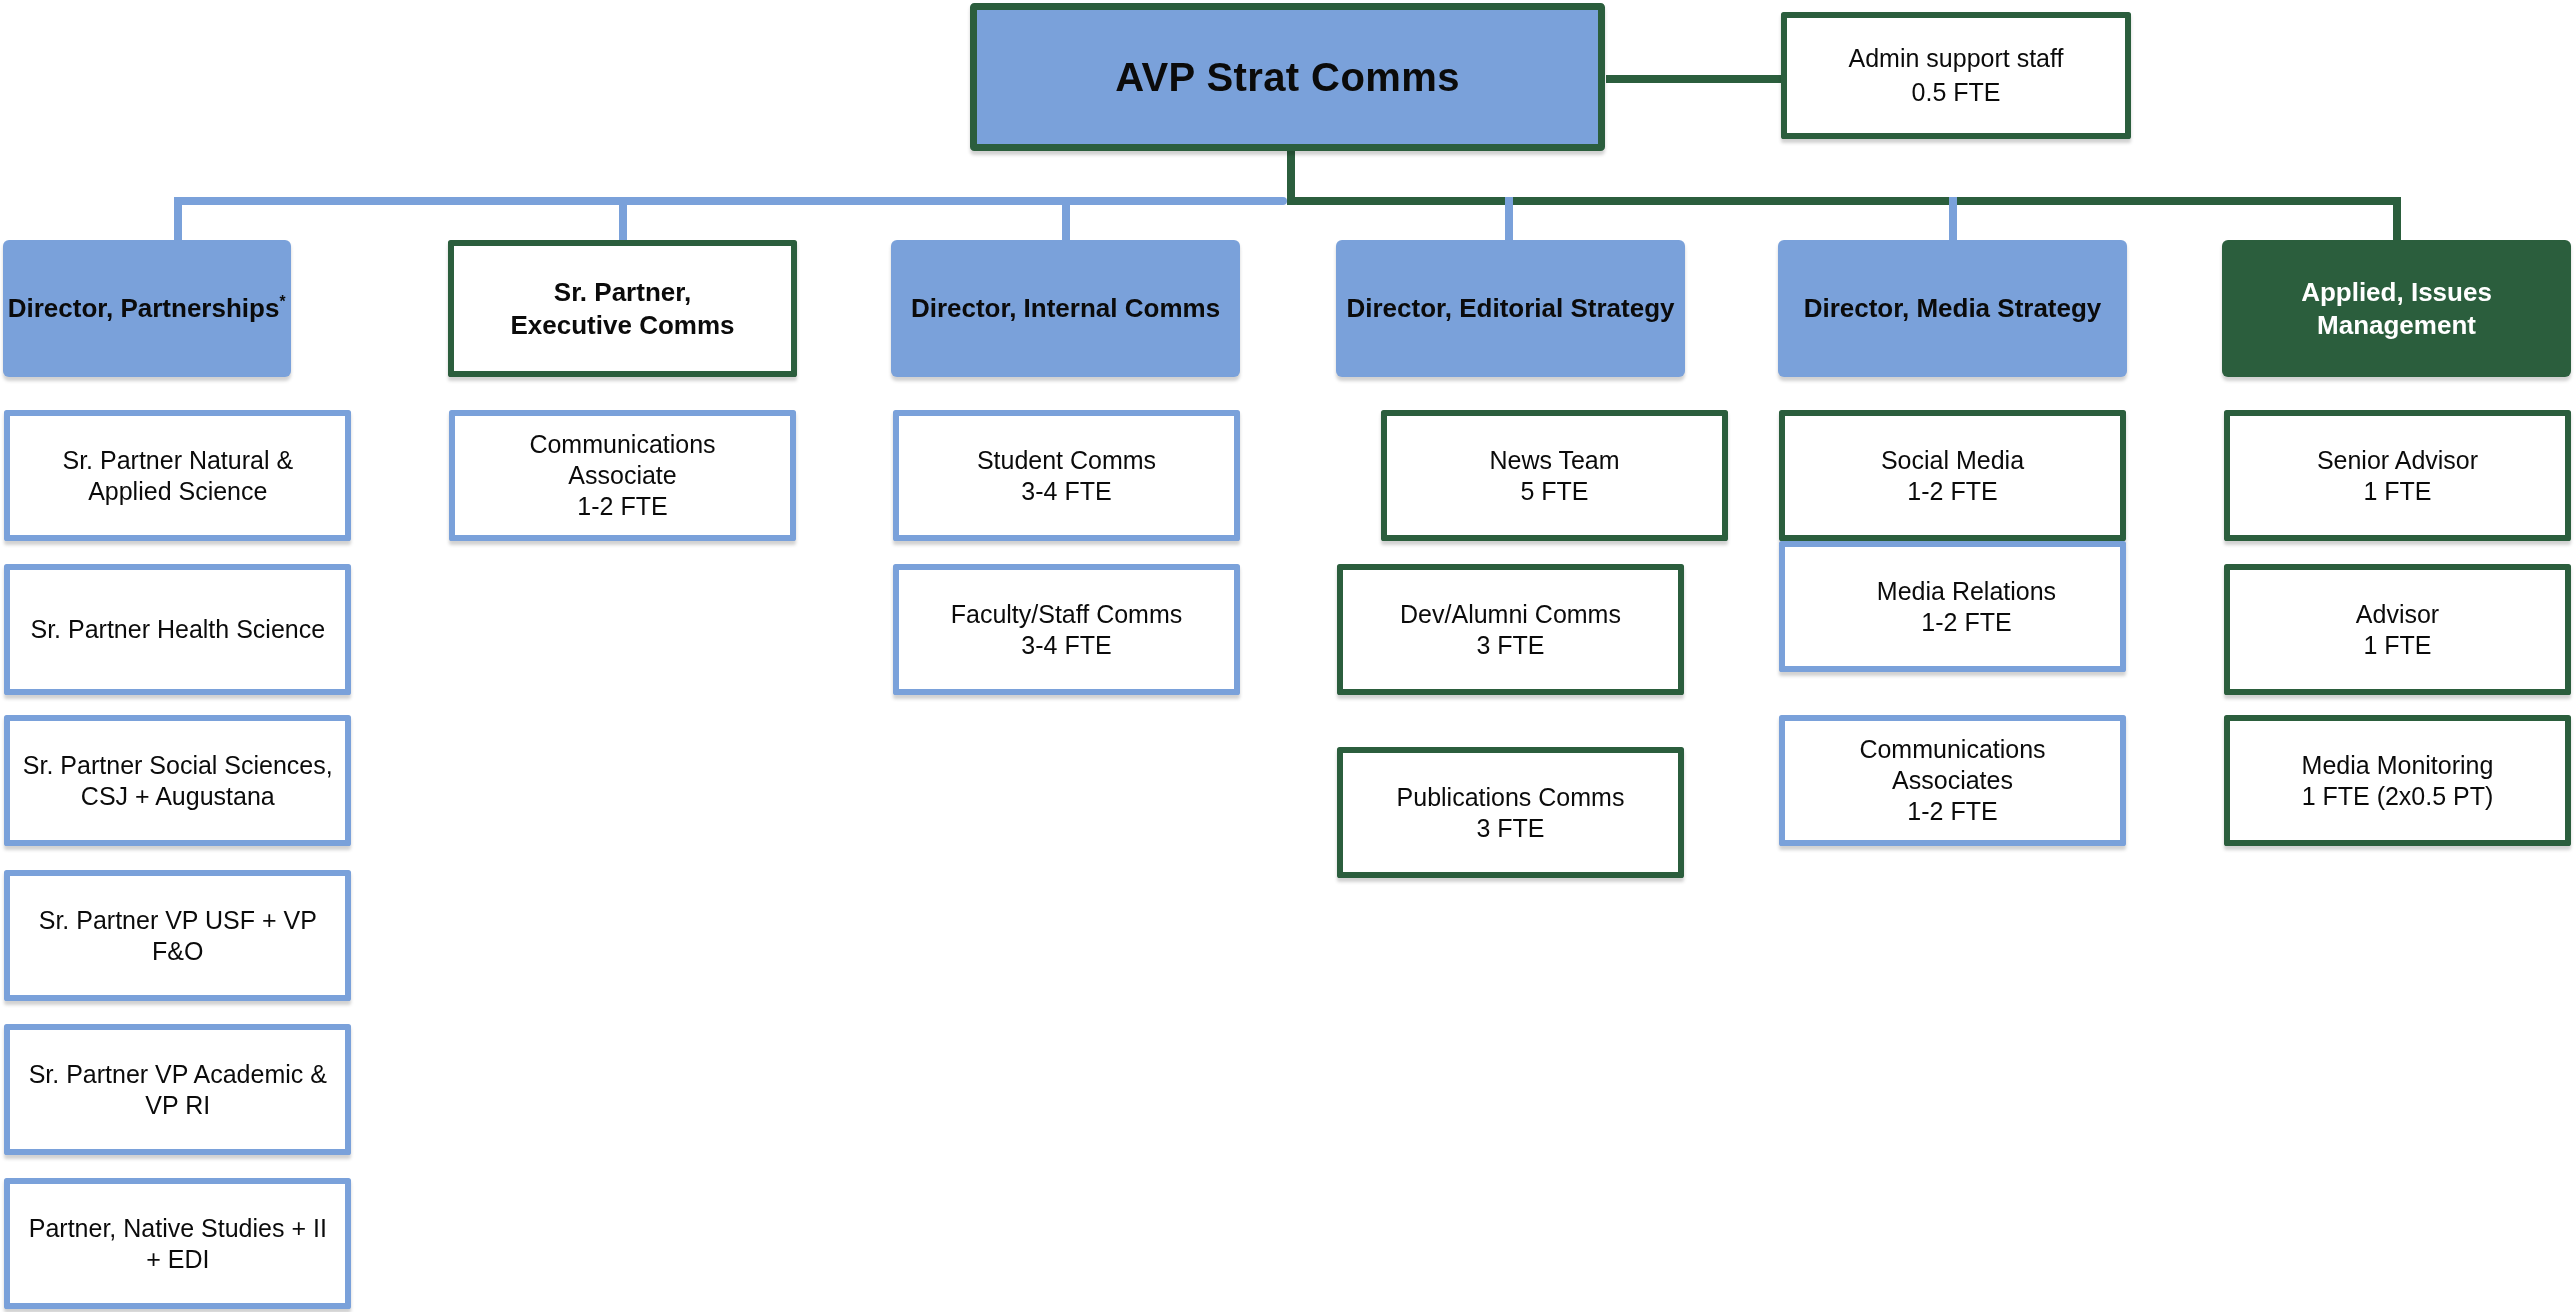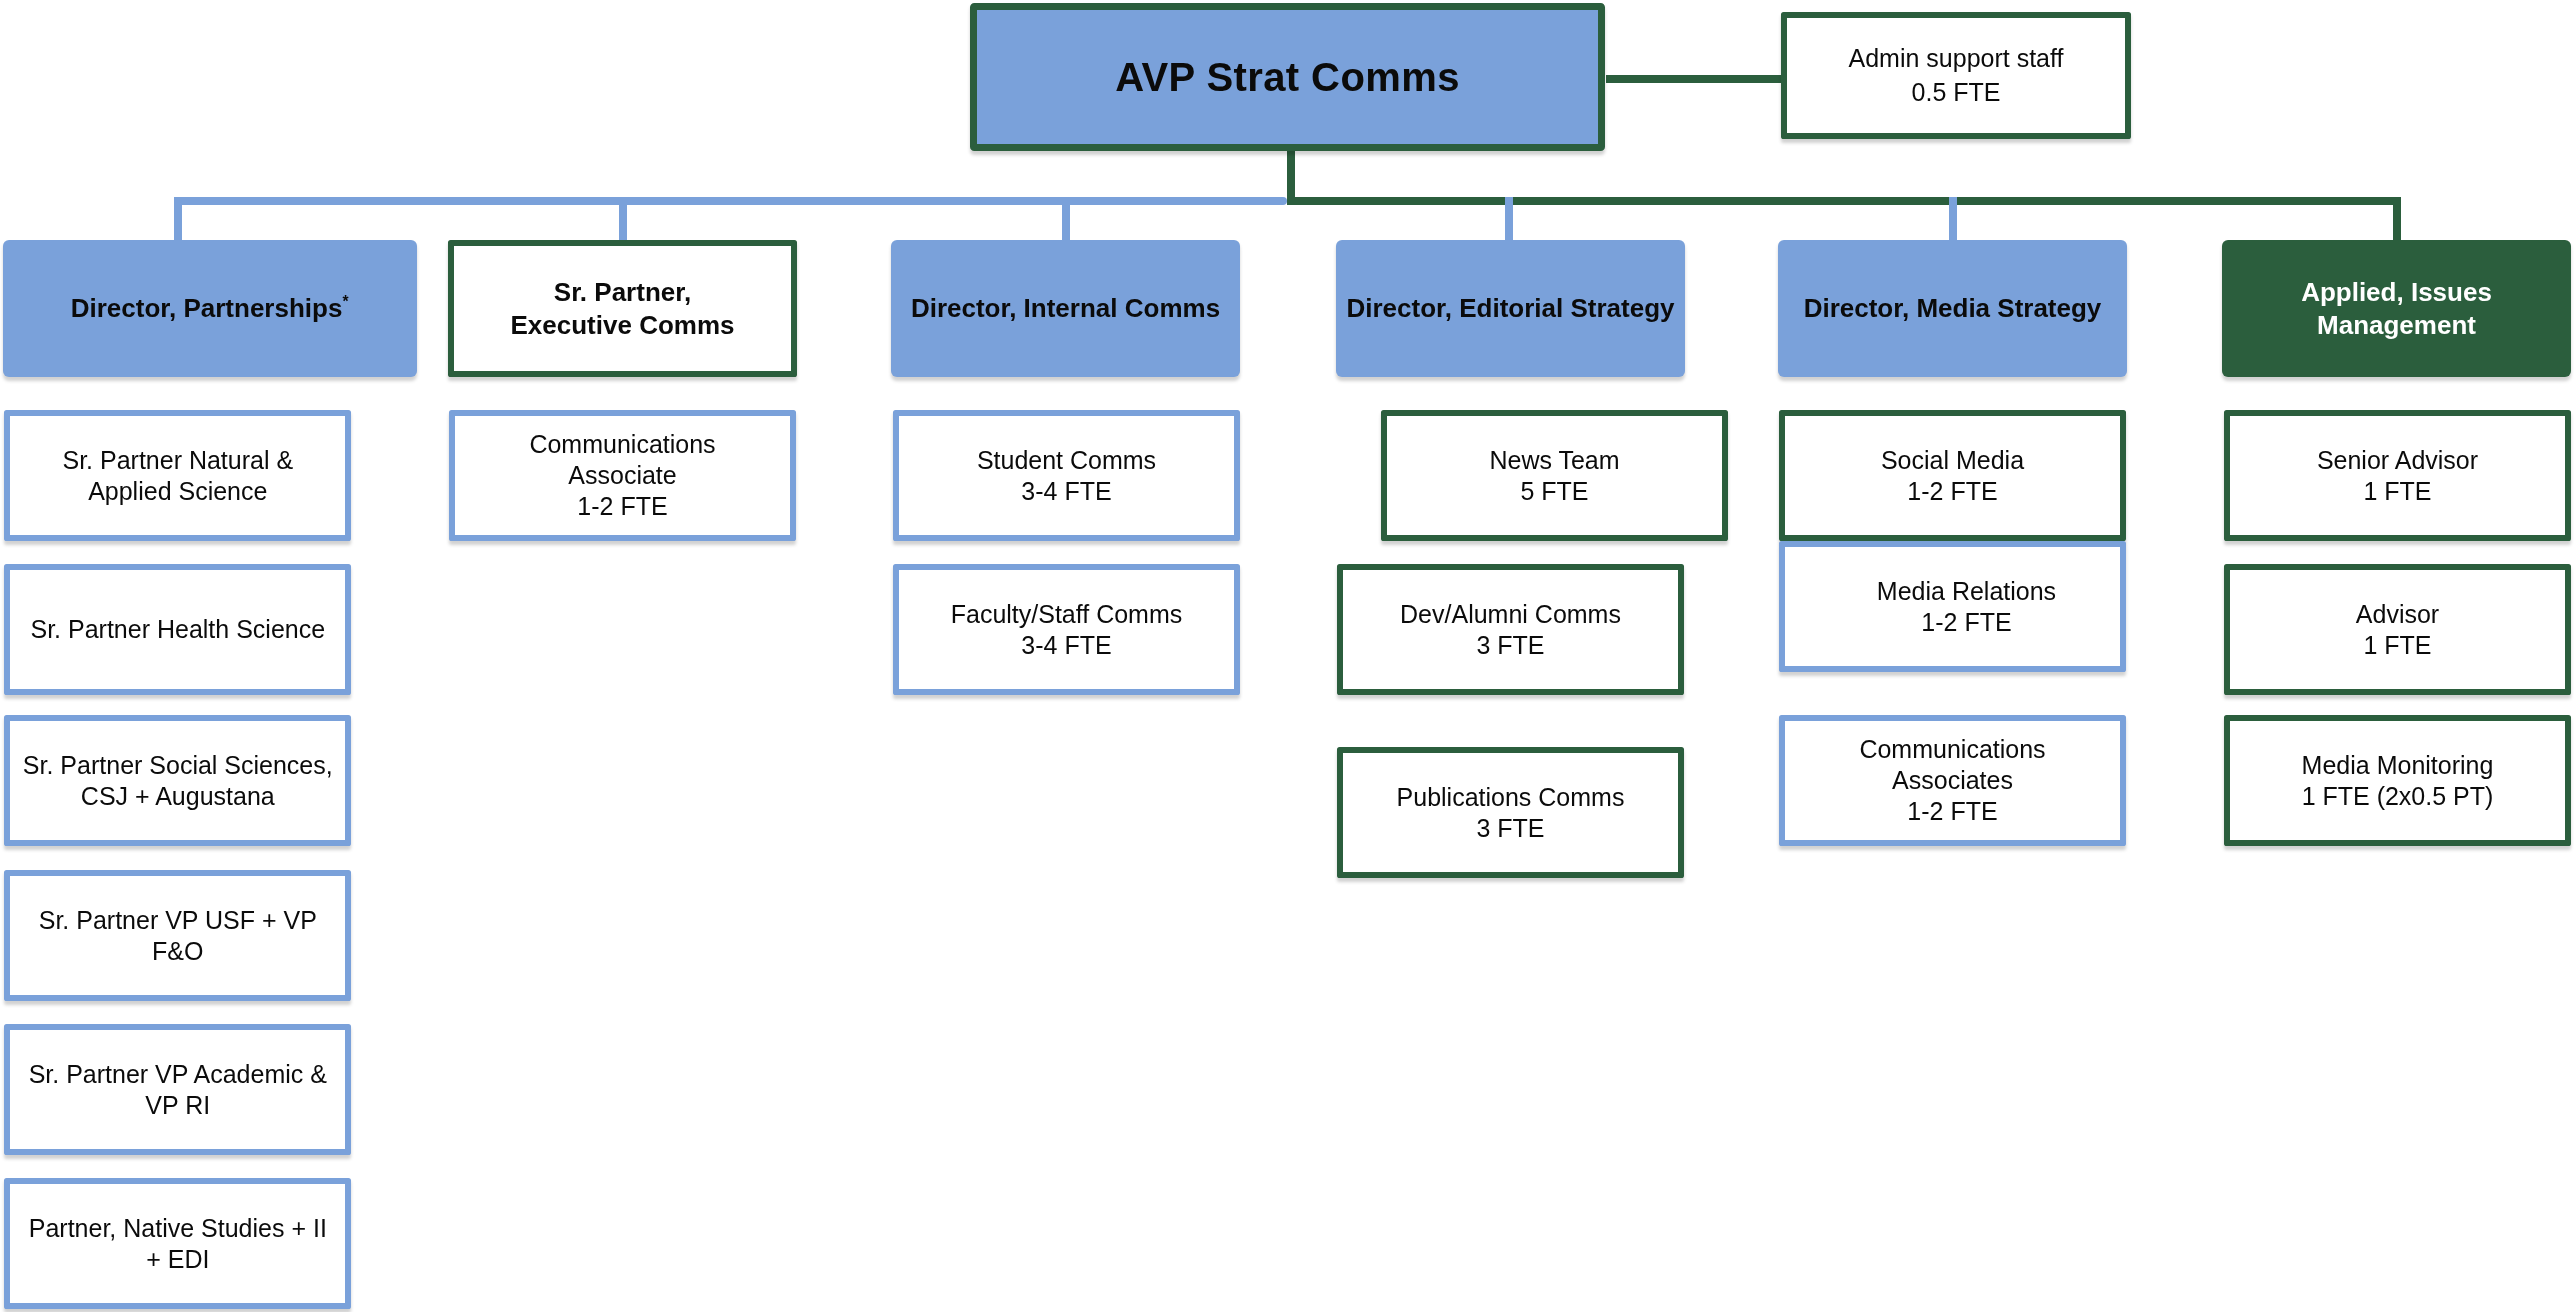--- a/index.html
+++ b/index.html
@@ -61,21 +61,21 @@
   <div class="line blue" style="left:1062px;top:197px;width:7.7px;height:43px;"></div>
   <div class="line blue" style="left:1505px;top:197px;width:7.7px;height:43px;"></div>
   <div class="line blue" style="left:1949px;top:197px;width:7.7px;height:43px;"></div>
   <div class="line green" style="left:2393px;top:197px;width:7.7px;height:43px;"></div>
 
   <div class="box root-box" style="left:970px;top:3.4px;width:635px;height:148px;">AVP Strat Comms</div>
 
   <div class="box admin-box b-green" style="left:1781px;top:12px;width:350px;height:127px;">Admin support staff
 0.5 FTE</div>
 
-  <div class="box director blue-fill" style="left:2.6px;width:414px;">
+  <div class="box director blue-fill" style="left:2.6px;width:288px;">
     <span><span>Director, Partnerships</span><sup class="sup">*</sup></span>
   </div>
   <div class="box director b-green" style="left:448px;width:349px;">Sr. Partner,
 Executive Comms</div>
   <div class="box director blue-fill" style="left:891px;width:349px;">Director, Internal Comms</div>
   <div class="box director blue-fill" style="left:1336px;width:349px;">Director, Editorial Strategy</div>
   <div class="box director blue-fill" style="left:1778px;width:349px;">Director, Media Strategy</div>
   <div class="box director green-fill" style="left:2222px;width:349px;">Applied, Issues
 Management</div>
 

